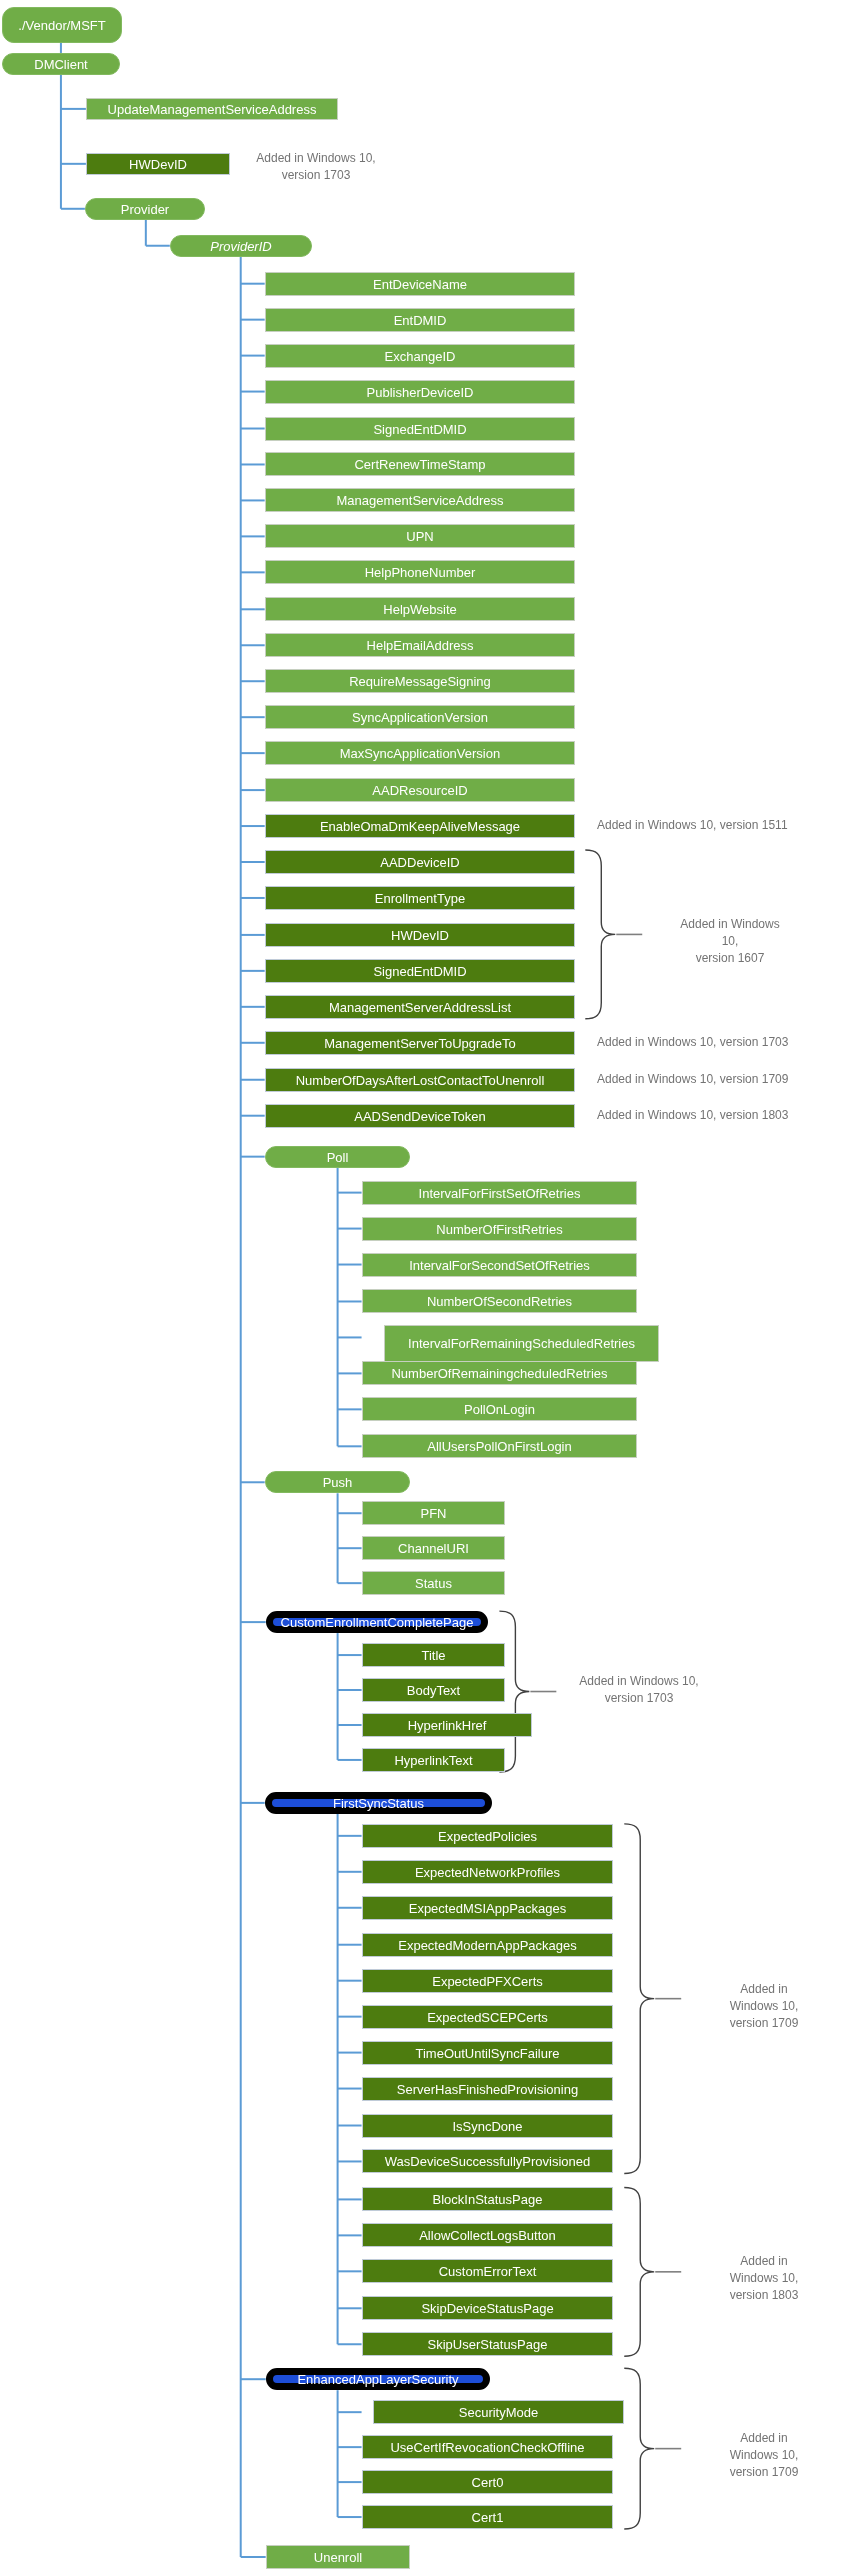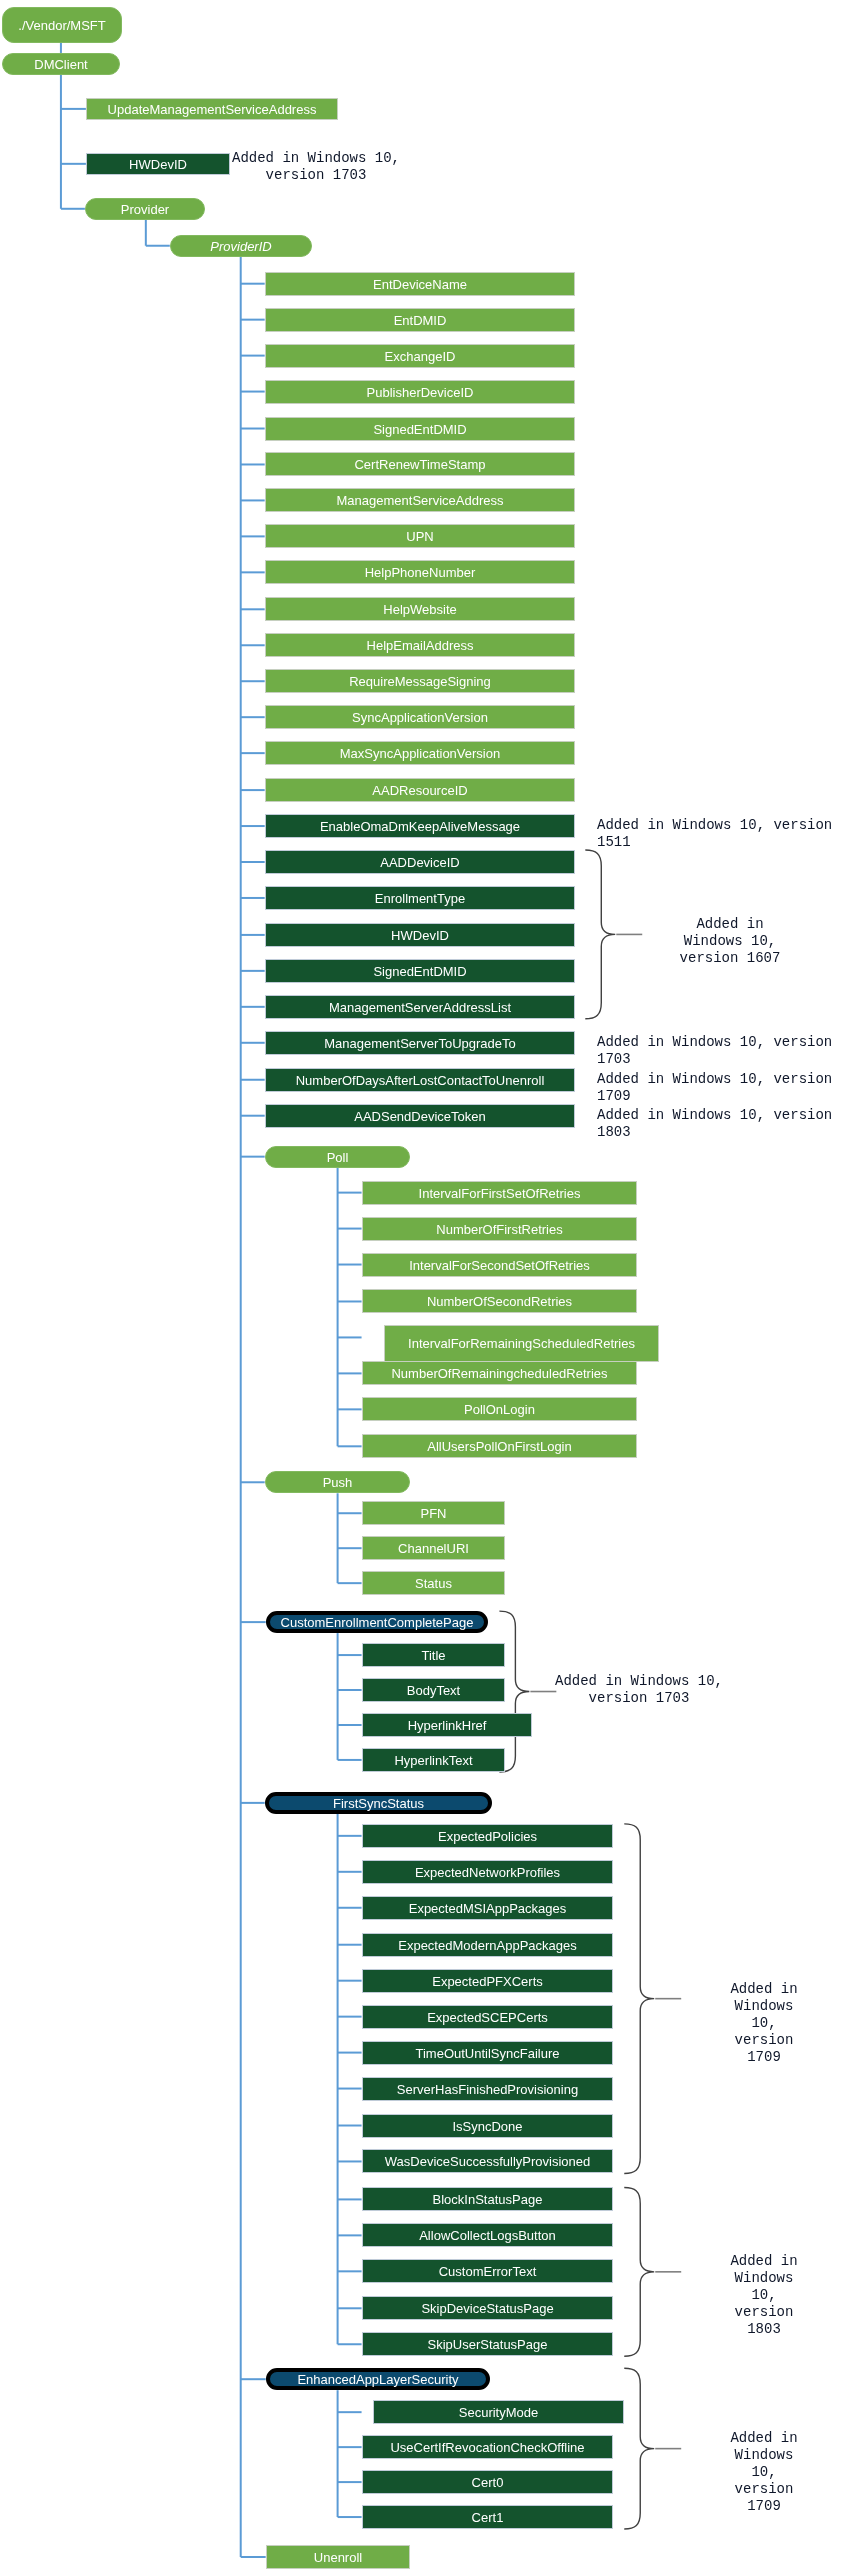--- a/index.html
+++ b/index.html
@@ -2,25 +2,25 @@
 <html><head>
 <meta charset="utf-8">
 <style>
   html,body{margin:0;padding:0;background:#ffffff;}
   #stage{position:relative;width:844px;height:2576px;background:#ffffff;overflow:hidden;
          font-family:"Liberation Sans",sans-serif;}
   #wires{position:absolute;left:0;top:0;z-index:1;}
   .node{position:absolute;z-index:2;display:flex;align-items:center;justify-content:center;
         color:#ffffff;font-size:13px;line-height:1;white-space:nowrap;box-sizing:border-box;}
   .green-rect{background:#70AD47;border:1px solid #c6cfc0;}
-  .blue-rect{background:#14532d;border:1px solid #c0cbd8;}
+  .blue-rect{background:#4d7c0f;border:1px solid #c0cbd8;}
   .green-pill{background:#70AD47;border:1px solid #82b95f;border-radius:12px;}
-  .blue-pill{background:#0c4a6e;border:4px solid #000000;border-radius:12px;}
+  .blue-pill{background:#1d4ed8;border:7px solid #000000;border-radius:12px;}
   .italic{font-style:italic;}
-  .annot{position:absolute;z-index:2;color:#0f172a;font-size:14px;line-height:17px;font-family:Liberation Mono, monospace;}
+  .annot{position:absolute;z-index:2;color:#737373;font-size:12px;line-height:17px;}
   .annot.center{text-align:center;transform:translateX(-50%);}
   .annot span{display:block;}
 </style>
 </head>
 <body>
 
 <div id="stage">
   <svg id="wires" width="844" height="2576" viewBox="0 0 845 2579">
       <line x1="61" y1="29" x2="61" y2="53" stroke="#5B9BD5" stroke-width="2"></line>
       <line x1="61" y1="109" x2="86" y2="109" stroke="#5B9BD5" stroke-width="2"></line>

